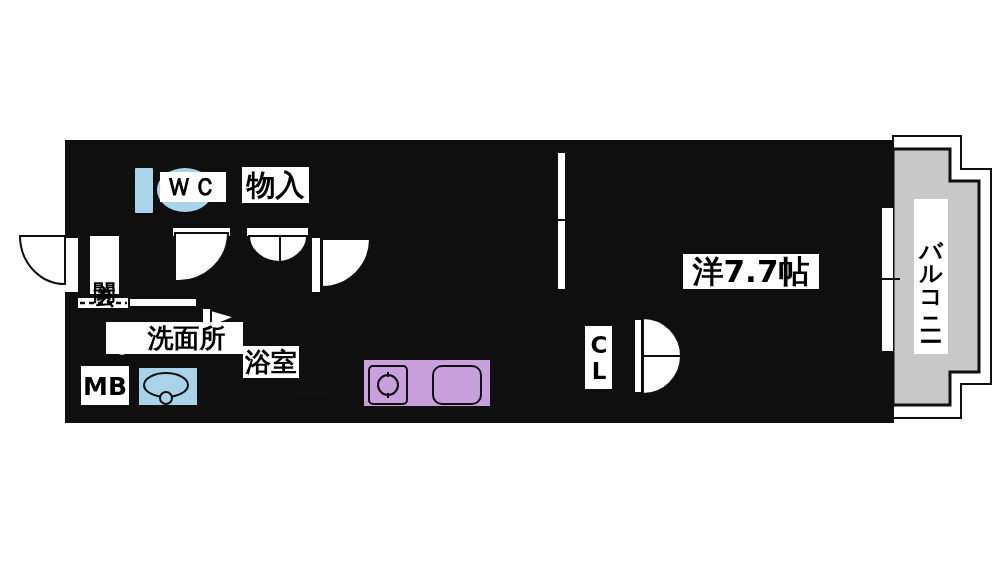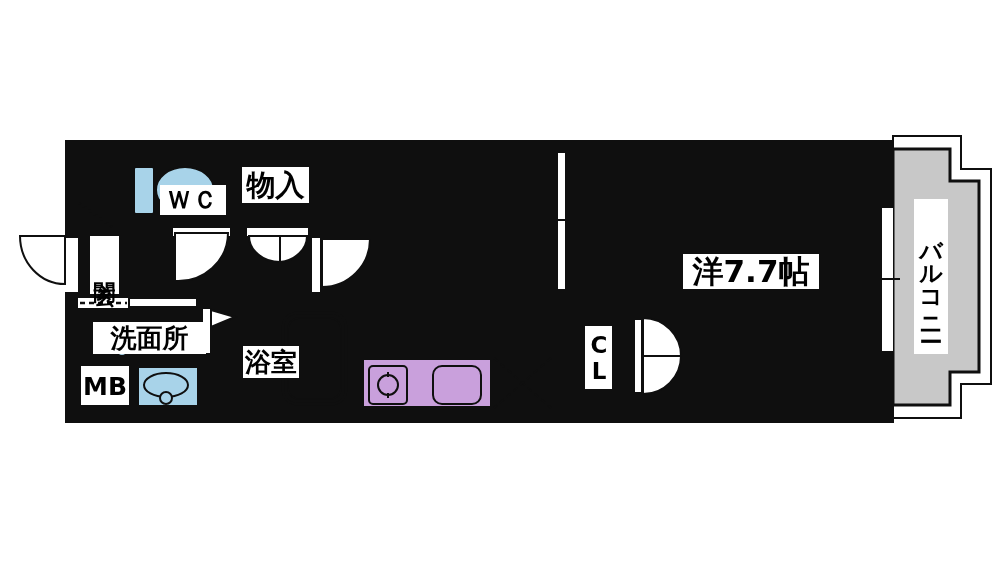--- a/index.html
+++ b/index.html
@@ -142,23 +142,23 @@
       <path d="M 643 394 A 38 38 0 0 0 681 356 L 643 356 Z" fill="#fff" stroke="var(--wall)" stroke-width="2"></path>
     </g>
     <g>
       <line x1="549" y1="220" x2="574" y2="220" stroke="var(--wall)" stroke-width="2"></line>
     </g>
     <g>
       <line x1="875" y1="279" x2="900" y2="279" stroke="var(--wall)" stroke-width="2"></line>
     </g>
   </svg>
 
-  <div class="lbl" style="left:160px;top:172px;width:66px;height:30px;font-size:24px;letter-spacing:2px;margin-top:13px;">ＷＣ</div>
+  <div class="lbl" style="left:160px;top:172px;width:66px;height:30px;font-size:24px;letter-spacing:2px;">ＷＣ</div>
   <div class="lbl" style="left:242px;top:167px;width:67px;height:36px;font-size:29px;">物入</div>
   <div class="lbl vert" style="left:90px;top:236px;width:29px;height:58px;font-size:22px;">玄関</div>
-  <div class="lbl" style="left:93px;top:322px;width:113px;height:32px;font-size:26px;">洗面所</div>
+  <div class="lbl" style="left:106px;top:322px;width:113px;height:32px;font-size:26px;padding-left:24px;">洗面所</div>
   <div class="lbl" style="left:82px;top:372px;width:46px;height:28px;font-size:25px;background:transparent;">MB</div>
   <div class="lbl" style="left:243px;top:346px;width:56px;height:32px;font-size:26px;">浴室</div>
   <div class="lbl" style="left:683px;top:254px;width:136px;height:35px;font-size:31px;">洋7.7帖</div>
   <div class="lbl vert" style="left:585px;top:326px;width:27px;height:63px;font-size:23px;">CL</div>
   <div class="lbl vert" style="left:914px;top:199px;width:34px;height:155px;font-size:23px;">バルコニー</div>
 
 </div>
 
 </body></html>

